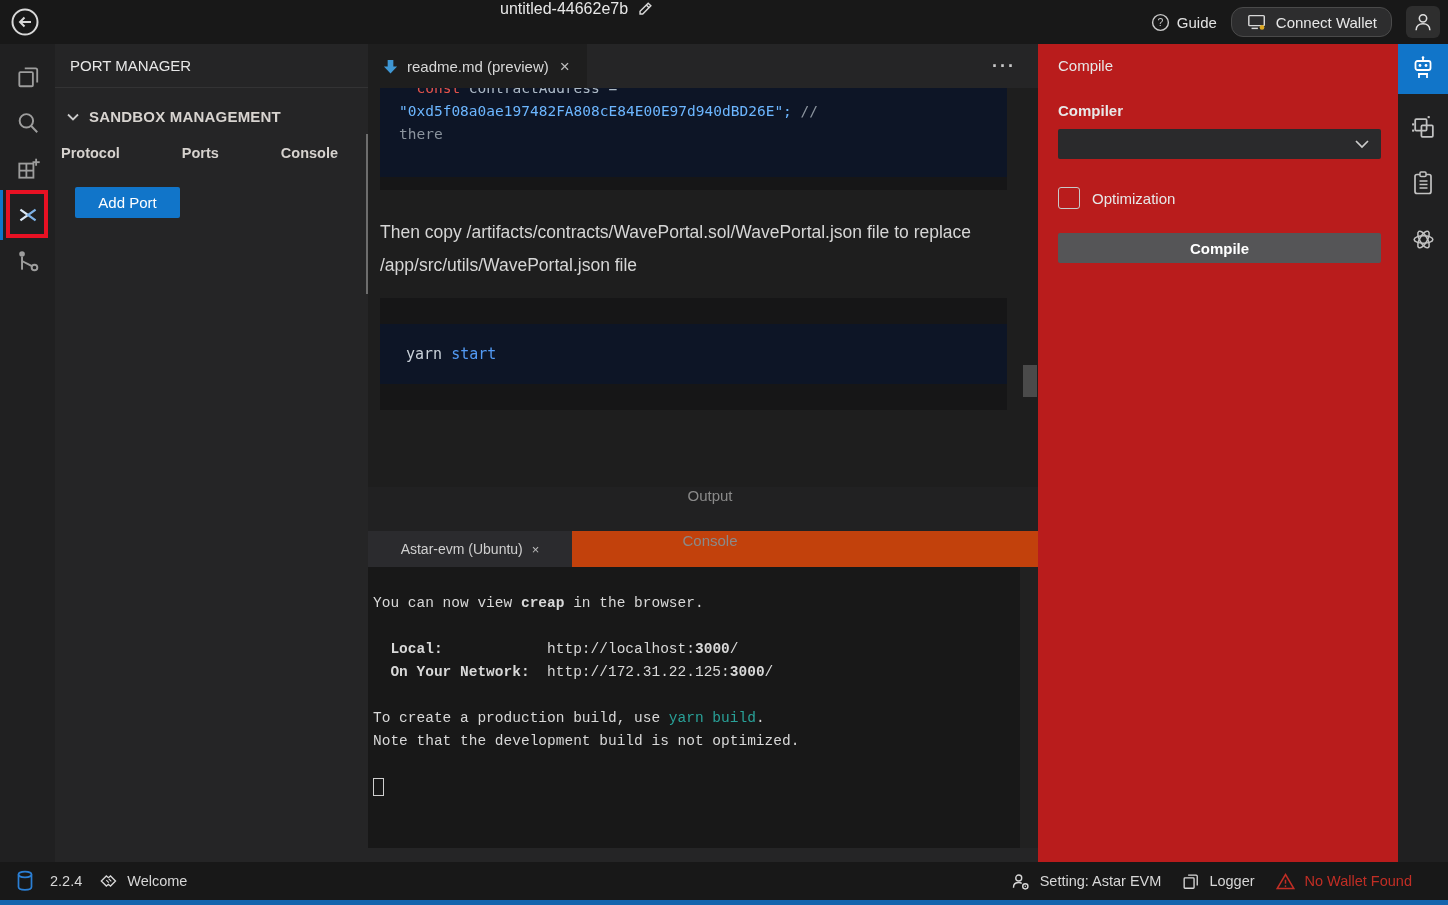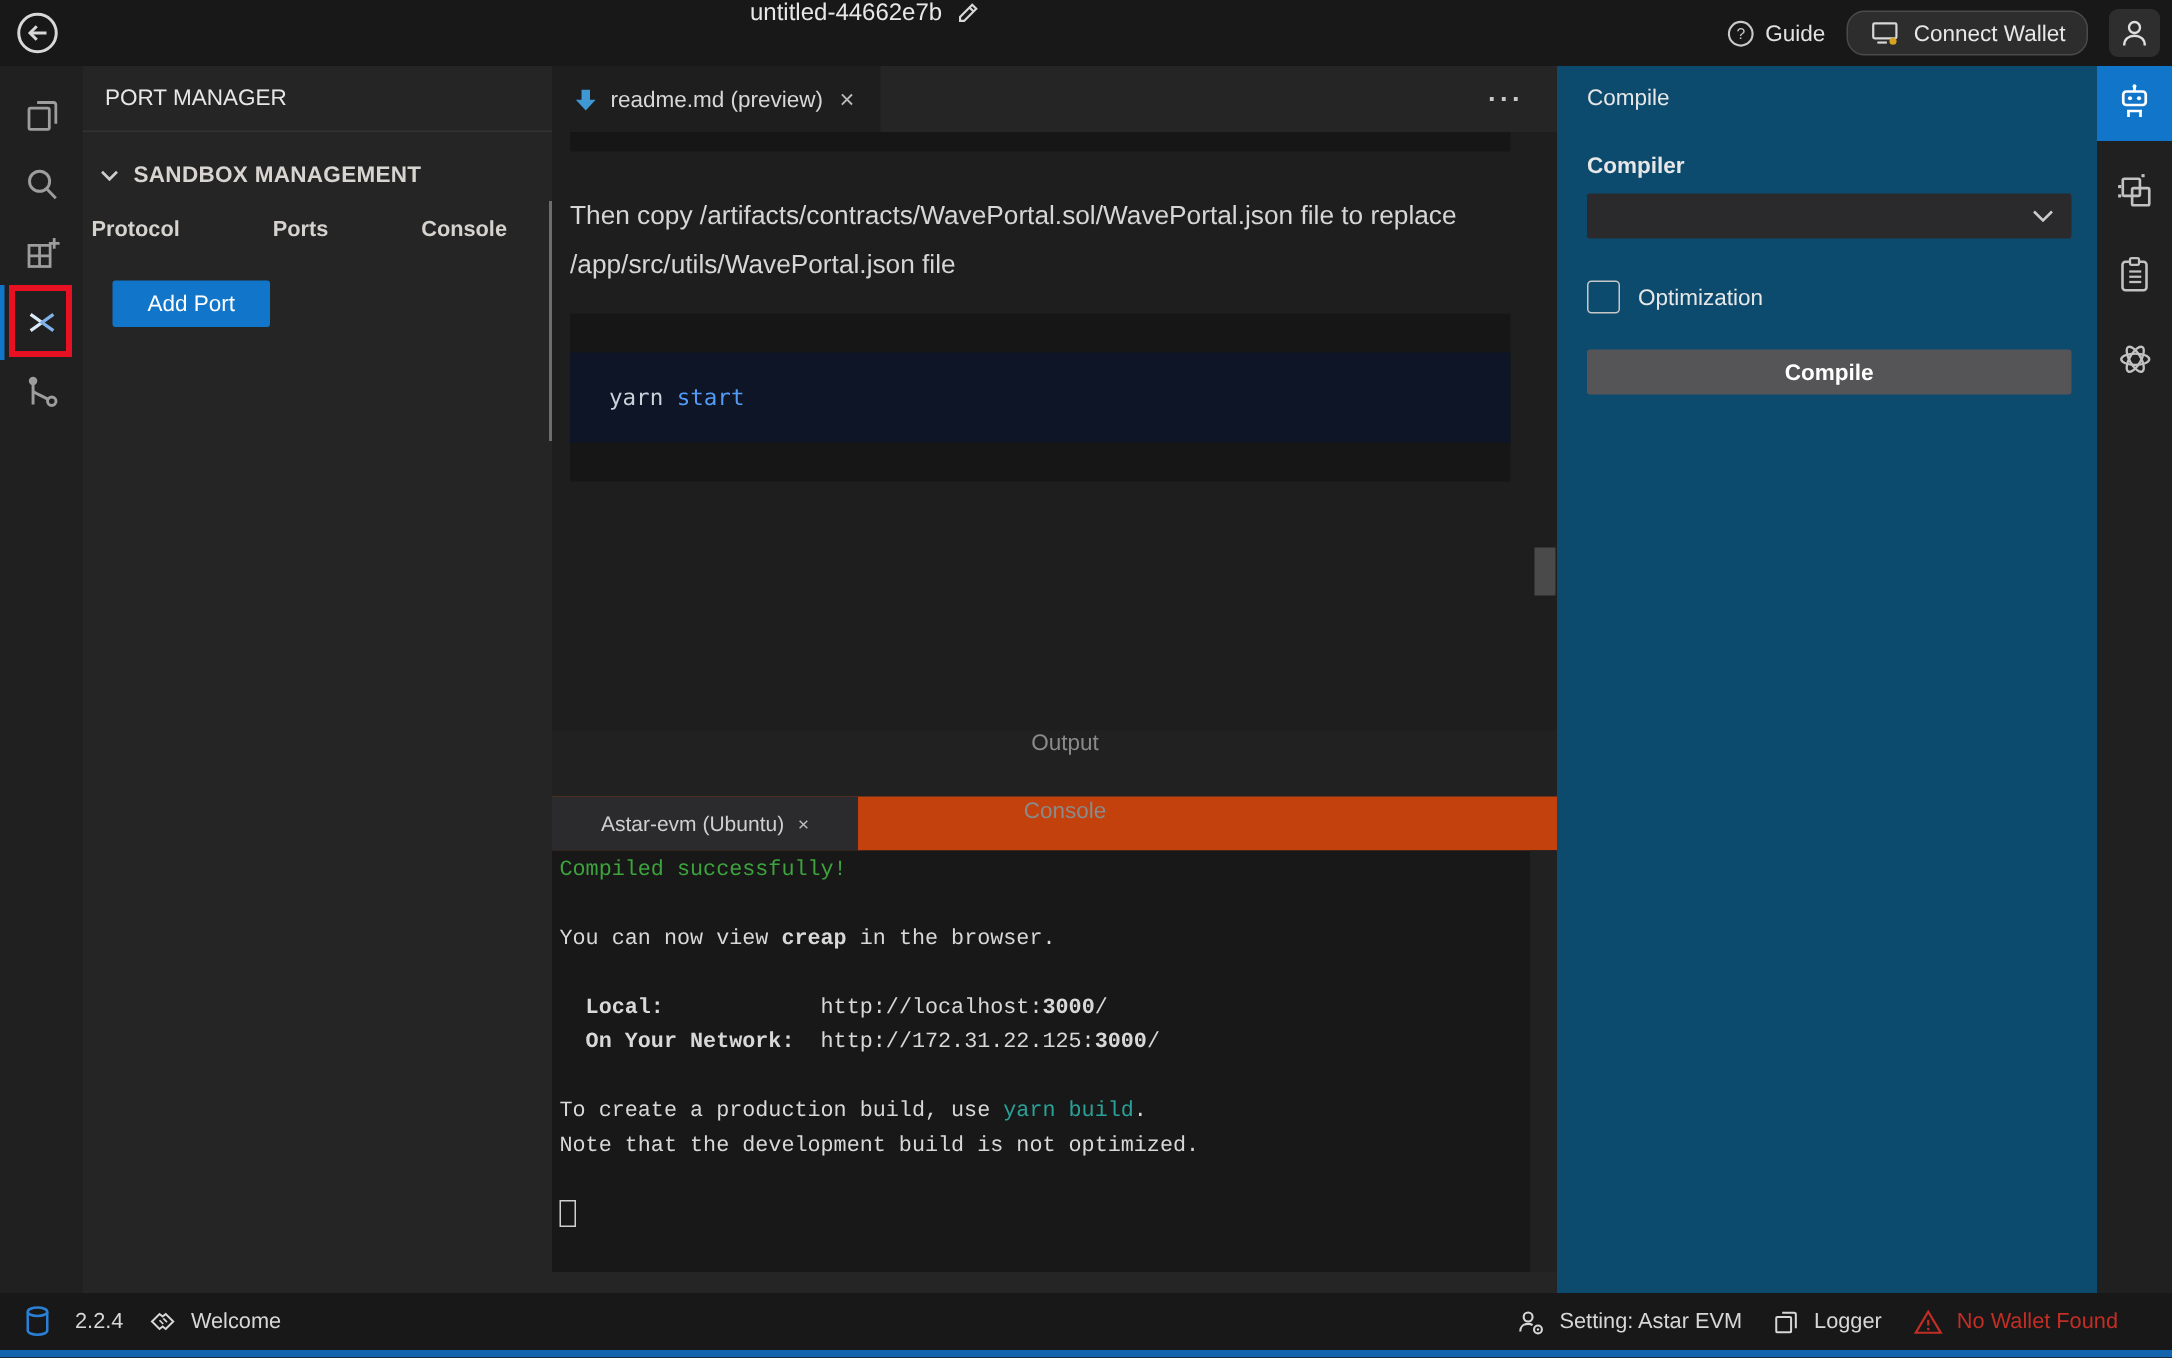--- a/index.html
+++ b/index.html
@@ -73,21 +73,21 @@
     font-size:14px; color:#cfcfcf; cursor:pointer; }
   .subtab-close { font-size:13px; color:#bdbdbd; cursor:pointer; }
   .terminal { position:relative; height:281px; background:#181818; padding:2px 18px 0 5px; }
   .tline { font-family:"Liberation Mono", monospace; font-size:14.5px; line-height:23px; white-space:pre; color:#d8d8d8; min-height:23px; }
   .tline .b { font-weight:bold; }
   .green { color:#3da33d; } .teal { color:#29a198; }
   .cursor { display:inline-block; width:11px; height:18px; border:1.5px solid #cfcfcf; vertical-align:middle; }
   .term-scroll { position:absolute; right:0; top:0; width:18px; height:281px; background:#212121; }
 
   
-  .compile-panel { width:360px; background:#0c4a6e; }
+  .compile-panel { width:360px; background:#b91c1c; }
   .cp-header { height:44px; line-height:44px; padding-left:20px; font-size:15px; color:#e7e7e7; }
   .cp-body { padding:14px 17px 0 20px; }
   .cp-label { font-weight:bold; font-size:15px; color:#e7e7e7; }
   .cp-select { position:relative; margin-top:10px; height:30px; background:#2a2a2c; border-radius:2px; cursor:pointer; }
   .cp-select .chev { position:absolute; right:10px; top:7px; }
   .cp-check-row { margin-top:28px; display:flex; align-items:center; }
   .checkbox { width:22px; height:22px; border:1px solid #c8c8c8; border-radius:3px; background:transparent; cursor:pointer; }
   .cp-check-label { margin-left:12px; font-size:15px; color:#e7e7e7; }
   .cp-button { margin-top:24px; width:100%; height:30px; background:#555557; border:none; border-radius:2px;
     color:#ffffff; font-weight:bold; font-size:15px; font-family:inherit; cursor:pointer; }
@@ -214,20 +214,27 @@
         <svg width="17" height="17" viewBox="0 0 18 18">
             <path d="M6 2 h6 v7 h4 L9 16.5 2 9 h4 z" fill="#3f97d4"></path>
           </svg>
         <span class="tab-label">readme.md (preview)</span>
         <span class="tab-close">×</span>
       </div>
       <span class="tab-ellipsis">···</span>
     </div>
 
     <div class="edit-content">
+      <div class="codeblock1">
+        <div class="inner">
+          <div class="cline"><span>  </span><span class="kw">const</span><span class="plain"> contractAddress =</span></div>
+          <div class="cline"><span class="str">"0xd5f08a0ae197482FA808cE84E00E97d940dBD26E";</span><span class="cmt"> //</span></div>
+          <div class="cline"><span class="cmt">there</span></div>
+        </div>
+      </div>
       <div class="block-strip"></div>
       <p class="md-p">Then copy /artifacts/contracts/WavePortal.sol/WavePortal.json file to replace /app/src/utils/WavePortal.json file</p>
       <div class="codeblock2">
         <div class="inner">
           <div class="cline" style="font-size:15px;"><span class="cmd">yarn </span><span class="arg">start</span></div>
         </div>
       </div>
       <div class="edit-scroll-thumb"></div>
     </div>
 
@@ -241,21 +248,20 @@
           <span class="picon">×</span>
         </div>
       </div>
       <div class="subtab-row">
         <div class="subtab">
           <span>Astar-evm (Ubuntu)</span>
           <span class="subtab-close">×</span>
         </div>
       </div>
       <div class="terminal">
-        <div class="tline"><span class="green">Compiled successfully!</span></div>
         <div class="tline"></div>
         <div class="tline"><span>You can now view </span><span class="b">creap</span><span> in the browser.</span></div>
         <div class="tline"></div>
         <div class="tline"><span>  </span><span class="b">Local:</span><span>            </span><span>http://localhost:</span><span class="b">3000</span><span>/</span></div>
         <div class="tline"><span>  </span><span class="b">On Your Network:</span><span>  </span><span>http://172.31.22.125:</span><span class="b">3000</span><span>/</span></div>
         <div class="tline"></div>
         <div class="tline"><span>To create a production build, use </span><span class="teal">yarn build</span><span>.</span></div>
         <div class="tline"><span>Note that the development build is not optimized.</span></div>
         <div class="tline"></div>
         <div class="tline"><span class="cursor"></span></div>

